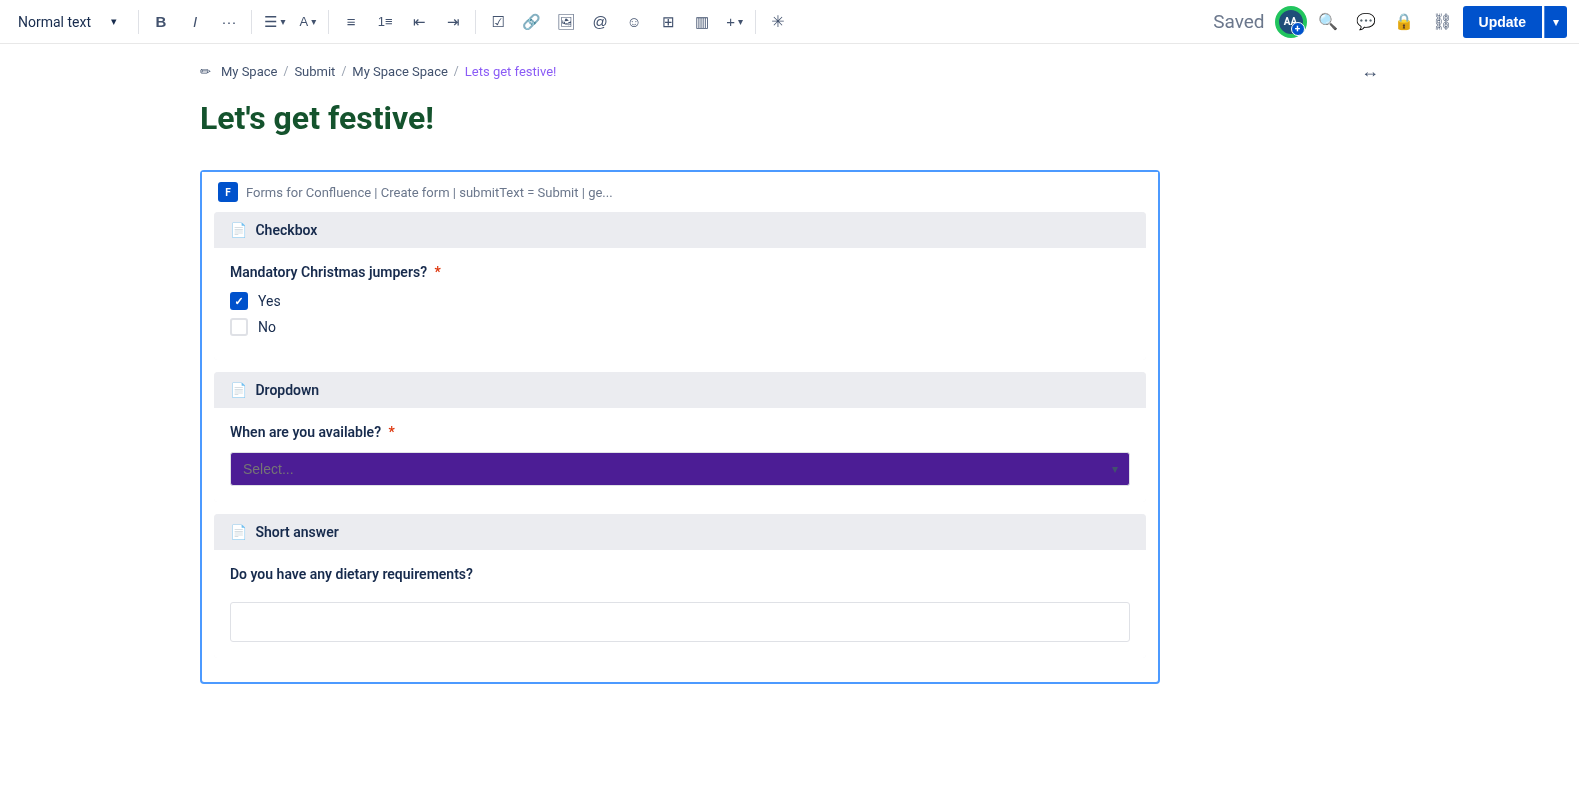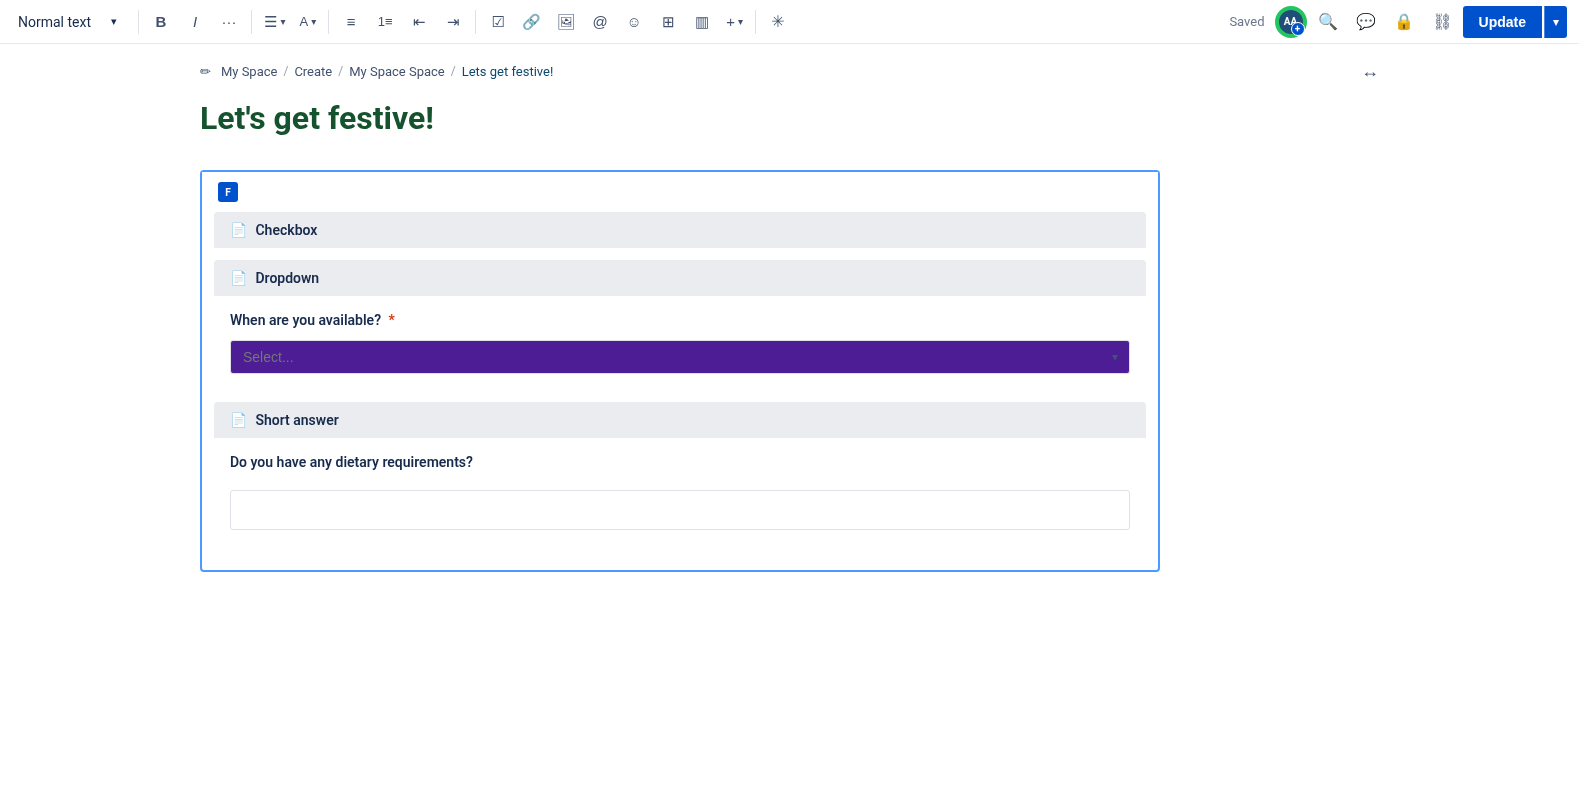--- a/index.html
+++ b/index.html
@@ -67,21 +67,21 @@
       cursor: pointer;
       font-size: 15px;
       color: #42526e;
       border: none;
       background: transparent;
       gap: 3px;
       user-select: none;
     }
     .toolbar-spacer { flex: 1; }
     .toolbar-saved {
-      font-size: 13px;
+      font-size: 19px;
       color: #6b778c;
       margin-right: 8px;
     }
     .avatar-btn {
       width: 32px;
       height: 32px;
       border-radius: 50%;
       background: #1f4e79;
       color: #fff;
       display: flex;
@@ -156,21 +156,21 @@
       align-items: center;
       gap: 6px;
       font-size: 13px;
       color: #42526e;
     }
     .breadcrumb-item {
       color: #42526e;
       cursor: pointer;
     }
     .breadcrumb-sep { color: #97a0af; font-size: 12px; }
-    .breadcrumb-current { color: #0c4a6e; }
+    .breadcrumb-current { color: #8b5cf6; }
     .breadcrumb-pencil { color: #42526e; margin-right: 4px; }
     .expand-btn {
       display: flex;
       align-items: center;
       gap: 4px;
       cursor: pointer;
       color: #42526e;
       font-size: 18px;
     }
 
@@ -434,47 +434,66 @@
   <button class="update-chevron">
     <span>▾</span>
   </button>
 </div>
 
 <div class="breadcrumb-bar">
   <div class="breadcrumb">
     <span class="breadcrumb-pencil">✏</span>
     <span class="breadcrumb-item">My Space</span>
     <span class="breadcrumb-sep">/</span>
-    <span class="breadcrumb-item">Create</span>
+    <span class="breadcrumb-item">Submit</span>
     <span class="breadcrumb-sep">/</span>
     <span class="breadcrumb-item">My Space Space</span>
     <span class="breadcrumb-sep">/</span>
     <span class="breadcrumb-current">Lets get festive!</span>
   </div>
   <div class="expand-btn">
     <span>↔</span>
   </div>
 </div>
 
 <div class="page-content">
   <h1 class="page-title">Let's get festive!</h1>
 
   <div class="form-block">
     <div class="form-block-header">
       <div class="form-plugin-icon">
         <span>F</span>
       </div>
+      <span>Forms for Confluence | Create form | submitText = Submit | ge...</span>
     </div>
 
     <div class="form-block-inner">
 
       <div class="form-section">
         <div class="form-section-header">
           <span class="form-section-icon">📄</span>
           <span>Checkbox</span>
+        </div>
+        <div class="form-section-body">
+          <div class="form-field-label">
+            <span>Mandatory Christmas jumpers?</span>
+            <span class="required-star">*</span>
+          </div>
+
+          <div class="checkbox-option">
+            <div class="checkbox-box checked">
+              <span class="checkbox-check">✓</span>
+            </div>
+            <span>Yes</span>
+          </div>
+
+          <div class="checkbox-option">
+            <div class="checkbox-box"></div>
+            <span>No</span>
+          </div>
         </div>
       </div>
 
       <div class="form-section">
         <div class="form-section-header">
           <span class="form-section-icon">📄</span>
           <span>Dropdown</span>
         </div>
         <div class="form-section-body">
           <div class="form-field-label">

